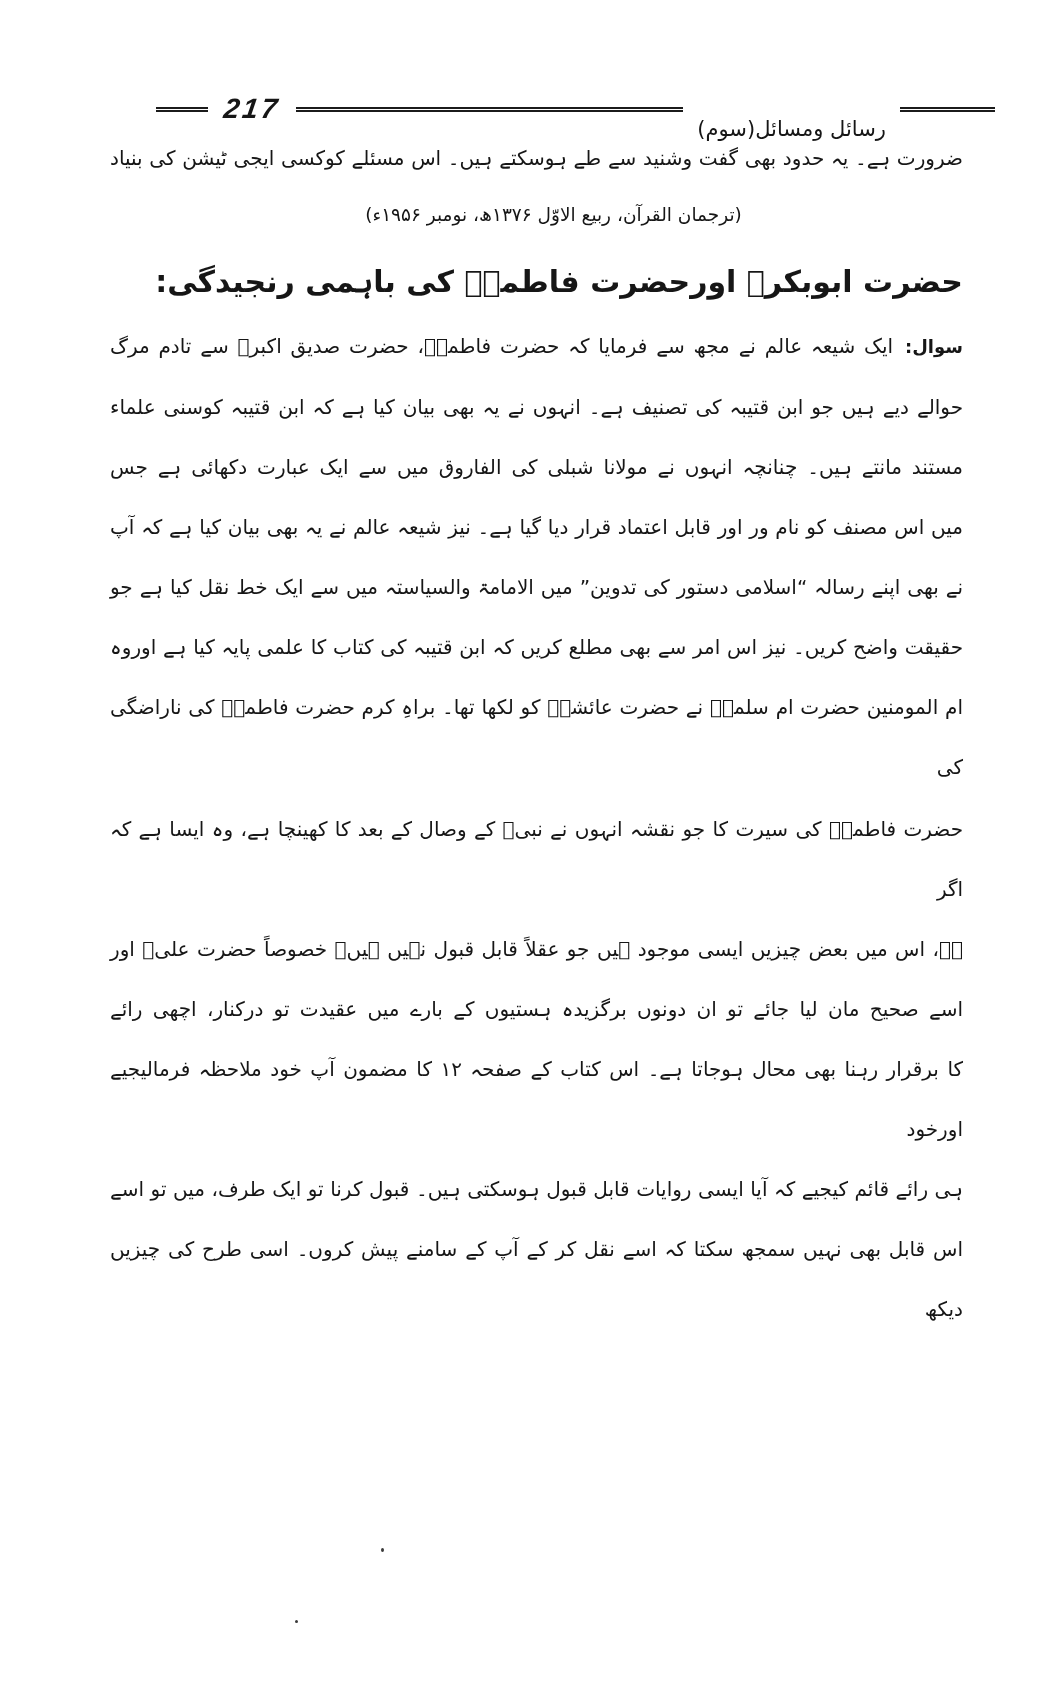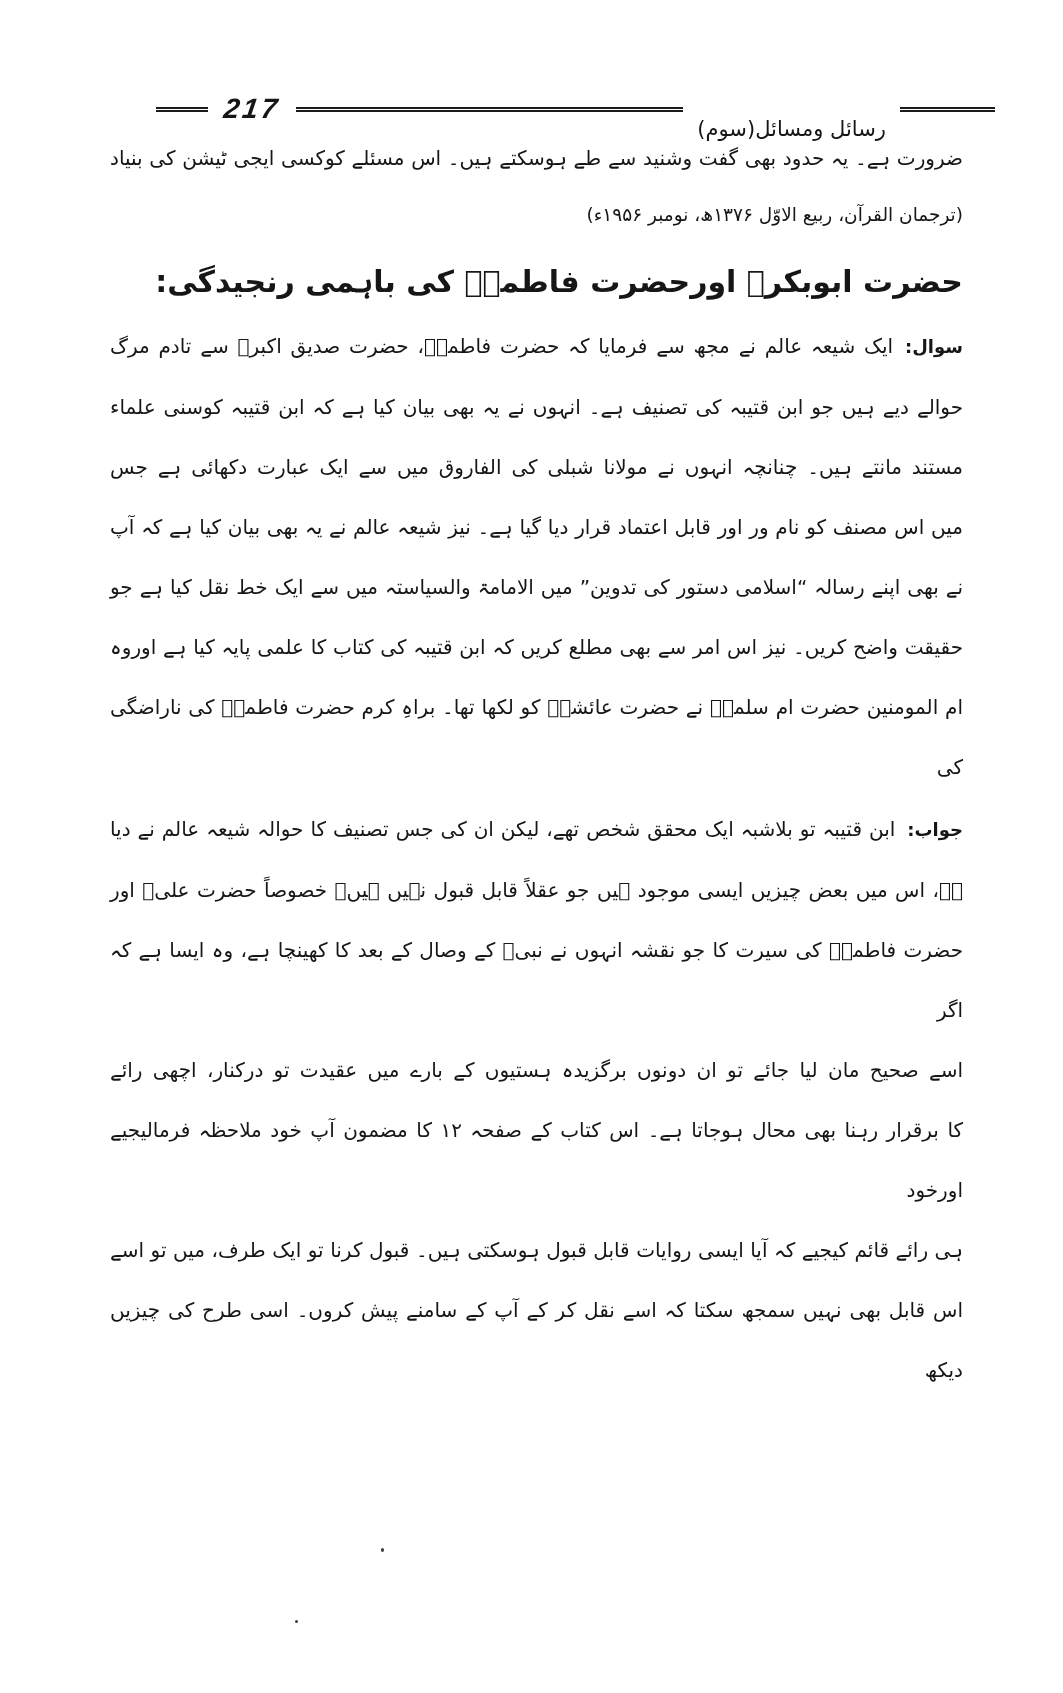--- a/index.html
+++ b/index.html
@@ -28,21 +28,21 @@
     position:absolute;top:128px;left:110px;right:100px;direction:rtl;
   }
   .tline{
     font-size:20px;line-height:60px;
     text-align:justify;text-align-last:justify;
   }
   .tline.end-left{text-align:left;text-align-last:left;}
   .tline.indent-mid{padding-left:116px;}
   .citation{
     font-size:18.5px;line-height:54px;direction:rtl;
-    text-align:right;padding-left:34px;
+    text-align:center;padding-left:34px;
   }
   .heading{
     font-size:30px;font-weight:bold;line-height:64px;
     direction:rtl;margin:8px 0 2px 0;
   }
   .qa{margin-top:2px;}
   .lbl{font-weight:bold;font-size:18px;margin-left:12px;}
   
   .speck{position:absolute;background:#3a3a3a;border-radius:50%;}
   .speck-1{left:381px;top:1548px;width:3px;height:4px;}
@@ -74,23 +74,22 @@
       <div class="tline"><b class="lbl">سوال:</b><span>ایک شیعہ عالم نے مجھ سے فرمایا کہ حضرت فاطمہؓ، حضرت صدیق اکبرؓ سے تادم مرگ</span></div>
       <div class="tline">حوالے دیے ہیں جو ابن قتیبہ کی تصنیف ہے۔ انہوں نے یہ بھی بیان کیا ہے کہ ابن قتیبہ کوسنی علماء</div>
       <div class="tline">مستند مانتے ہیں۔ چنانچہ انہوں نے مولانا شبلی کی الفاروق میں سے ایک عبارت دکھائی ہے جس</div>
       <div class="tline">میں اس مصنف کو نام ور اور قابل اعتماد قرار دیا گیا ہے۔ نیز شیعہ عالم نے یہ بھی بیان کیا ہے کہ آپ</div>
       <div class="tline">نے بھی اپنے رسالہ “اسلامی دستور کی تدوین” میں الامامۃ والسیاستہ میں سے ایک خط نقل کیا ہے جو</div>
       <div class="tline">حقیقت واضح کریں۔ نیز اس امر سے بھی مطلع کریں کہ ابن قتیبہ کی کتاب کا علمی پایہ کیا ہے اوروہ</div>
       <div class="tline">ام المومنین حضرت ام سلمہؓ نے حضرت عائشہؓ کو لکھا تھا۔ براہِ کرم حضرت فاطمہؓ کی ناراضگی کی</div>
     </div>
 
     <div class="qa">
-      <div class="tline"><b class="lbl">جواب:</b><span>ابن قتیبہ تو بلاشبہ ایک محقق شخص تھے، لیکن ان کی جس تصنیف کا حوالہ شیعہ عالم نے دیا</span></div>
+      <div class="tline">حضرت فاطمہؓ کی سیرت کا جو نقشہ انہوں نے نبیؐ کے وصال کے بعد کا کھینچا ہے، وہ ایسا ہے کہ اگر</div>
       <div class="tline">ہے، اس میں بعض چیزیں ایسی موجود ہیں جو عقلاً قابل قبول نہیں ہیں۔ خصوصاً حضرت علیؓ اور</div>
-      <div class="tline">حضرت فاطمہؓ کی سیرت کا جو نقشہ انہوں نے نبیؐ کے وصال کے بعد کا کھینچا ہے، وہ ایسا ہے کہ اگر</div>
       <div class="tline">اسے صحیح مان لیا جائے تو ان دونوں برگزیدہ ہستیوں کے بارے میں عقیدت تو درکنار، اچھی رائے</div>
       <div class="tline">کا برقرار رہنا بھی محال ہوجاتا ہے۔ اس کتاب کے صفحہ ۱۲ کا مضمون آپ خود ملاحظہ فرمالیجیے اورخود</div>
       <div class="tline">ہی رائے قائم کیجیے کہ آیا ایسی روایات قابل قبول ہوسکتی ہیں۔ قبول کرنا تو ایک طرف، میں تو اسے</div>
       <div class="tline">اس قابل بھی نہیں سمجھ سکتا کہ اسے نقل کر کے آپ کے سامنے پیش کروں۔ اسی طرح کی چیزیں دیکھ</div>
 
     </div>
 
   </div>
 
   <div class="speck speck-1"></div>

